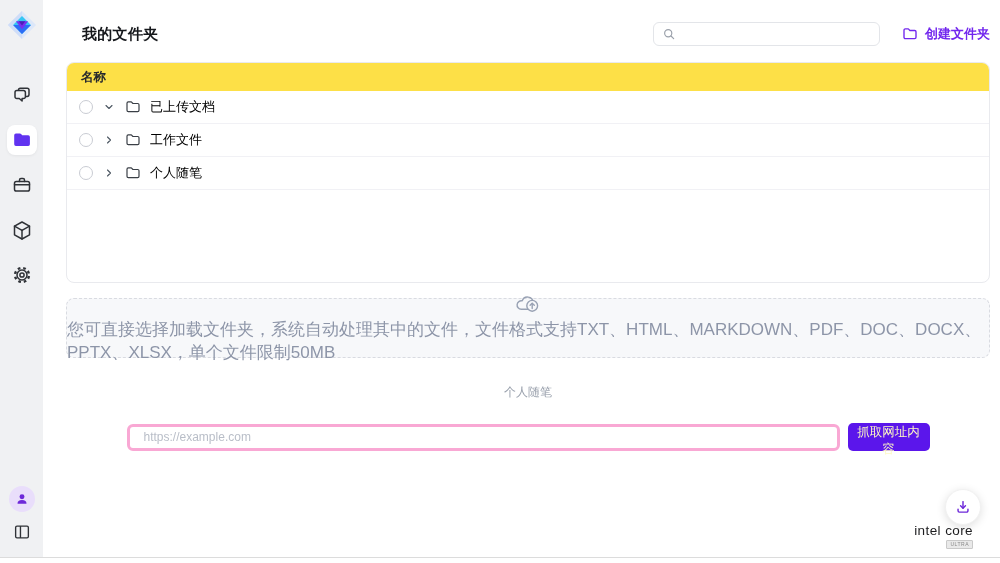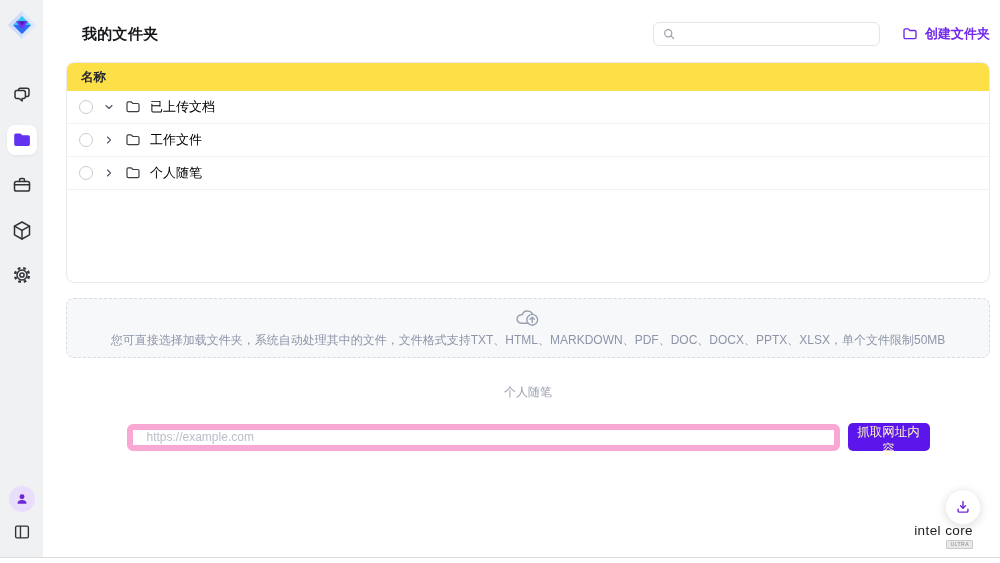--- a/index.html
+++ b/index.html
@@ -53,27 +53,27 @@
     border-bottom:1px solid #f1f1f5; font-size:13px; color:#3a3f46; cursor:pointer; background:#fff;
   }
   .circle-check { width:14px; height:14px; border-radius:50%; border:1.5px solid #c9ccd3; flex:0 0 auto; }
   .chev { flex:0 0 auto; display:grid; place-items:center; width:14px; }
   .row-name { color:#000000; }
 
   .dropzone {
     margin-top:15px; height:60px; background:#f7f8fa; border:1px dashed #d9dbe1; border-radius:8px;
     display:flex; flex-direction:column; align-items:center; justify-content:center; gap:3px; cursor:pointer;
   }
-  .dropzone p { margin:0; font-size:12px; color:#8d95a8; }
+  .dropzone p { margin:0; font-size:17px; color:#8d95a8; }
 
   .divider-label { margin:26px 0 0; text-align:center; font-size:12px; color:#9aa1ad; }
 
   .url-row { margin-top:22px; display:flex; justify-content:center; align-items:center; gap:8px; }
   .url-input {
-    width:713px; height:27px; border:6px solid #f9a8d4; border-radius:6px;
+    width:713px; height:27px; border:3px solid #f9a8d4; border-radius:6px;
     padding:0 14px; font-size:12px; color:#333; outline:none;
   }
   .url-input::placeholder { color:#b9bec8; }
   .fetch-btn {
     width:82px; height:28px; border:none; border-radius:5px; background:#5b16eb;
     color:#fef9c3; font-size:12.5px; cursor:pointer; font-family:inherit;
   }
 
   
   .fab {

